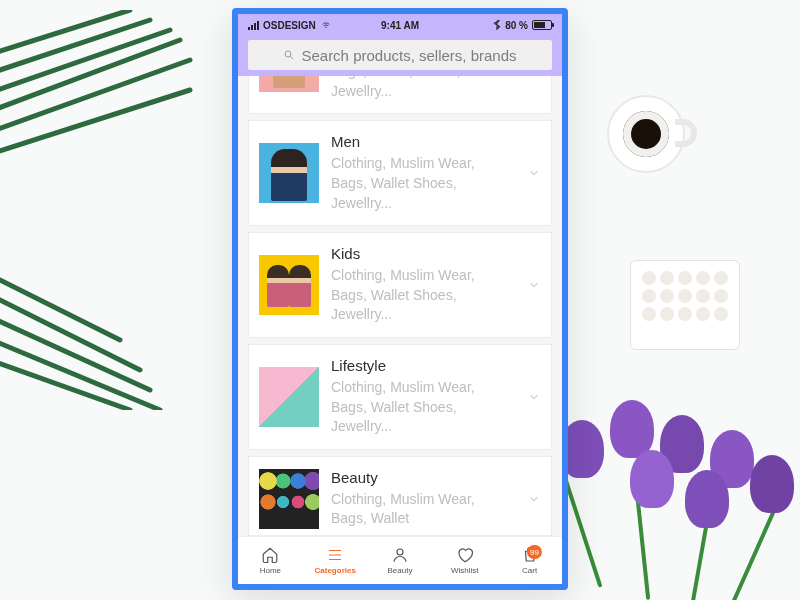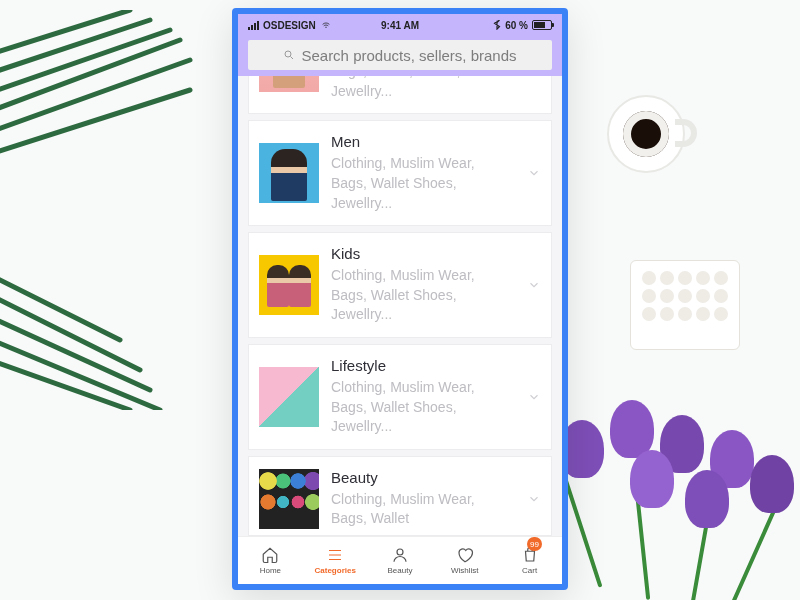--- a/index.html
+++ b/index.html
@@ -52,21 +52,21 @@
 .cat .title { font-size:15px; color:#2e2e36; margin-bottom:4px; }
 .cat .sub { font-size:14px; line-height:1.4; color:#bdbdc2; max-width:180px; }
 .chev { width:14px; height:14px; flex-shrink:0; }
 .chev svg { width:14px; height:14px; stroke:#cfcfd4; }
 
 .tabbar { height:48px; border-top:1px solid #eee; background:#fff; display:flex; }
 .tab { flex:1; display:flex; flex-direction:column; align-items:center; justify-content:center; gap:2px; font-size:8px; color:#555; cursor:pointer; position:relative; }
 .tab.active { color:#f26a2a;font-weight:bold; }
 .tab svg { width:18px; height:18px; stroke:#555; fill:none; stroke-width:1.6; }
 .tab.active svg { stroke:#f26a2a; }
-.badge { position:absolute; top:0; right:20px; min-width:14px; height:14px; border-radius:7px; background:#f26a2a; color:#fff; font-size:8px; display:flex; align-items:center; justify-content:center; padding:0 3px; }
+.badge { position:absolute; top:8px; right:20px; min-width:14px; height:14px; border-radius:7px; background:#f26a2a; color:#fff; font-size:8px; display:flex; align-items:center; justify-content:center; padding:0 3px; }
 </style>
 </head>
 <body>
 
 <svg class="leaf-left-top" viewBox="0 0 260 180">
   <g stroke="#2d6a3f" stroke-width="5" fill="none" stroke-linecap="round">
     <path d="M0 120 L240 30"></path>
       <path d="M0 100 L230 20"></path>
       <path d="M0 140 L250 50"></path>
     <path d="M0 80 L210 10"></path>
@@ -130,21 +130,21 @@
       <span>OSDESIGN</span>
       <svg class="wifi" viewBox="0 0 24 24">
           <path d="M3 9c5-5 13-5 18 0M6 13c3-3 9-3 12 0M10 17c1-1 3-1 4 0" fill="none" stroke="#222" stroke-width="2"></path>
         </svg>
     </div>
     <div class="center">9:41 AM</div>
     <div class="right">
       <svg width="8" height="10" viewBox="0 0 8 12">
           <path d="M4 1v10l3-3-6-4 6-4-3 3" fill="none" stroke="#222" stroke-width="1.4"></path>
         </svg>
-      <span>60 %</span>
+      <span>80 %</span>
       <span class="batt">
           <i></i>
         </span>
     </div>
   </div>
 
   <div class="searchbar">
     <svg viewBox="0 0 24 24">
         <circle cx="10" cy="10" r="6" fill="none" stroke-width="2"></circle>
         <path d="M15 15l5 5" stroke-width="2"></path>

